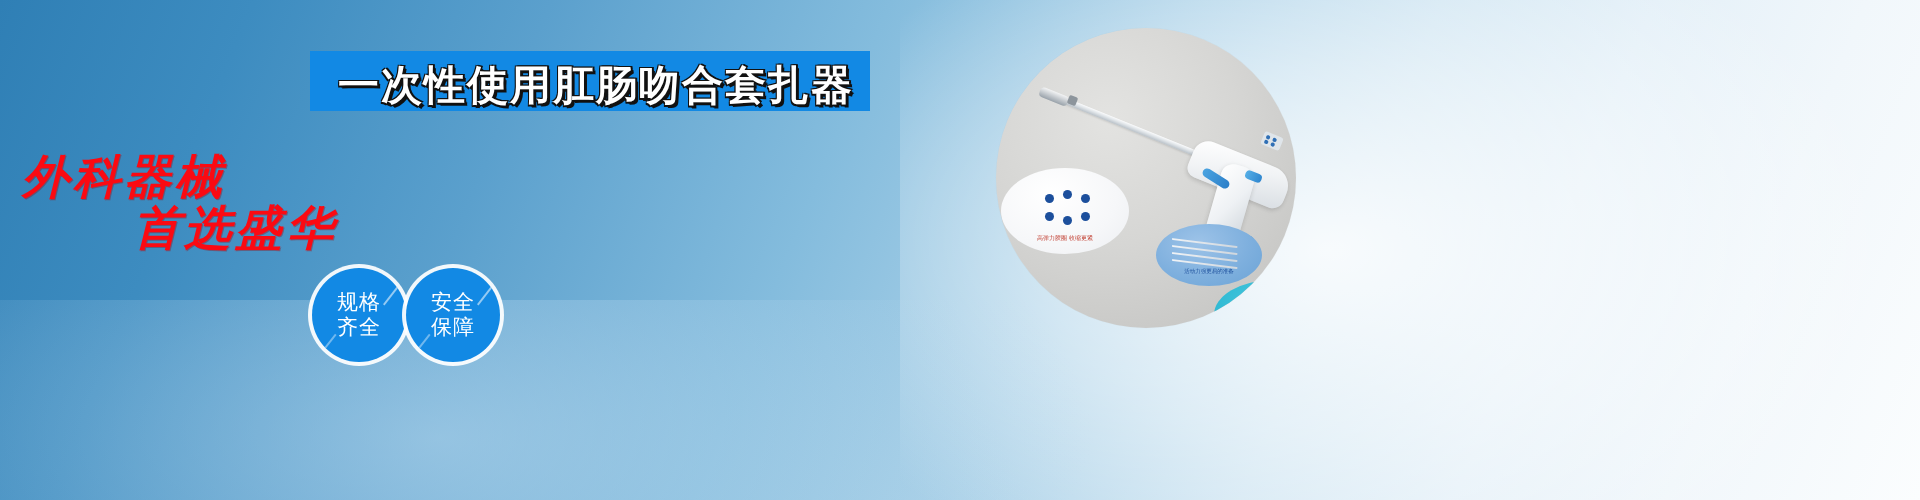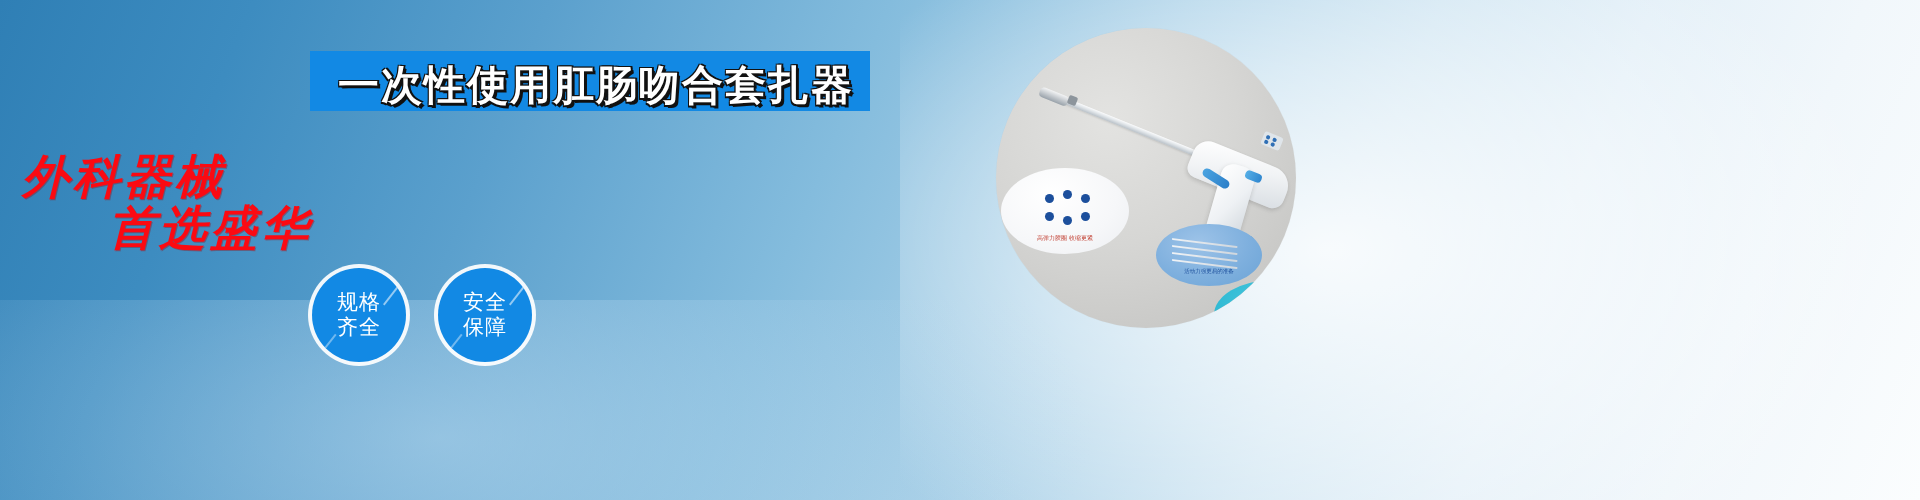--- a/index.html
+++ b/index.html
@@ -102,20 +102,21 @@
     font-size: 47px;
     line-height: 1.05;
     letter-spacing: 4px;
     font-family: "DejaVu Serif", "Liberation Serif", serif;
     text-shadow: 1px 1px 0 rgba(160,0,0,0.35);
   }
   #calligraphy .line2 {
     display: block;
     margin-left: 86px;
     margin-top: 2px;
+    text-align: center;
   }
 
   
   #title-bar {
     position: absolute;
     left: 310px;
     top: 51px;
     height: 52px;
     padding: 8px 16px 0 28px;
     background: #1289e4;
@@ -155,21 +156,20 @@
        1.2px 1.2px 0 #fff, -1.2px 1.2px 0 #fff,
        1.2px -1.2px 0 #fff, -1.2px -1.2px 0 #fff;
   }
 
   
   #features {
     position: absolute;
     left: 312px;
     top: 268px;
     display: flex;
-    gap: 32px;
   }
   .feature {
     position: relative;
     width: 94px;
     height: 94px;
     border-radius: 50%;
     background: #1289e4;
     box-shadow: 0 0 0 4px rgba(255,255,255,0.92);
     display: flex;
     align-items: center;

